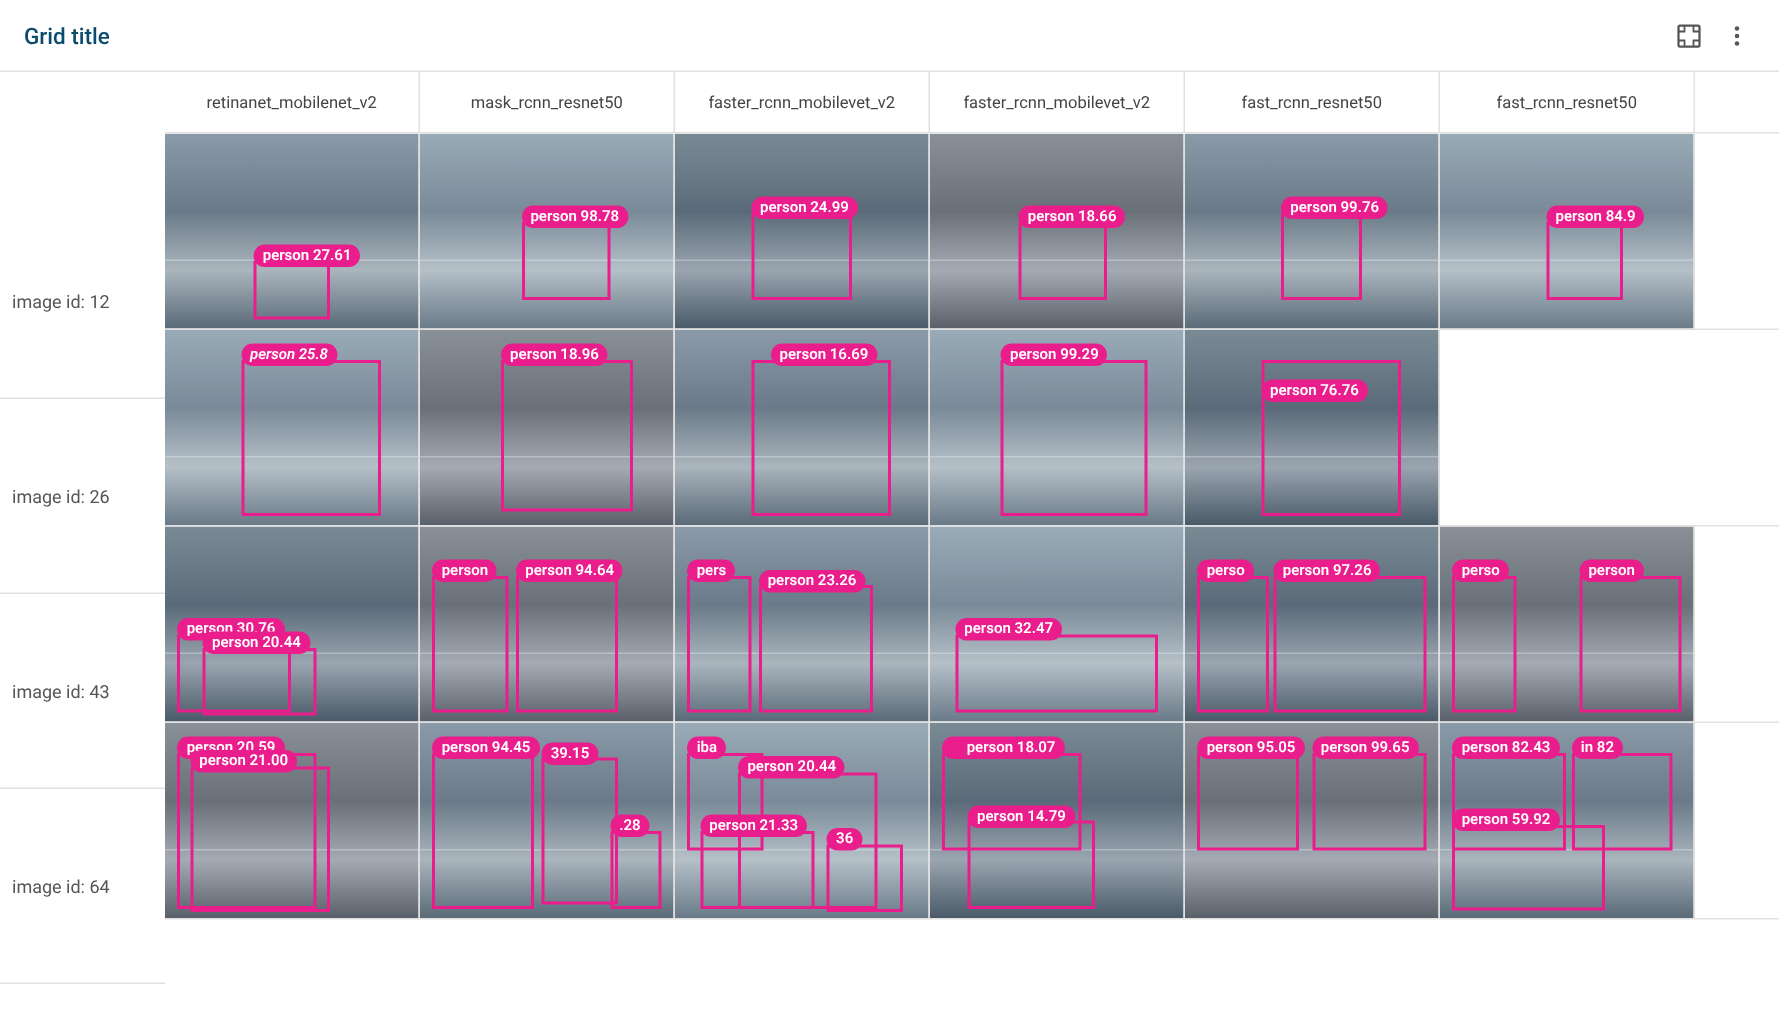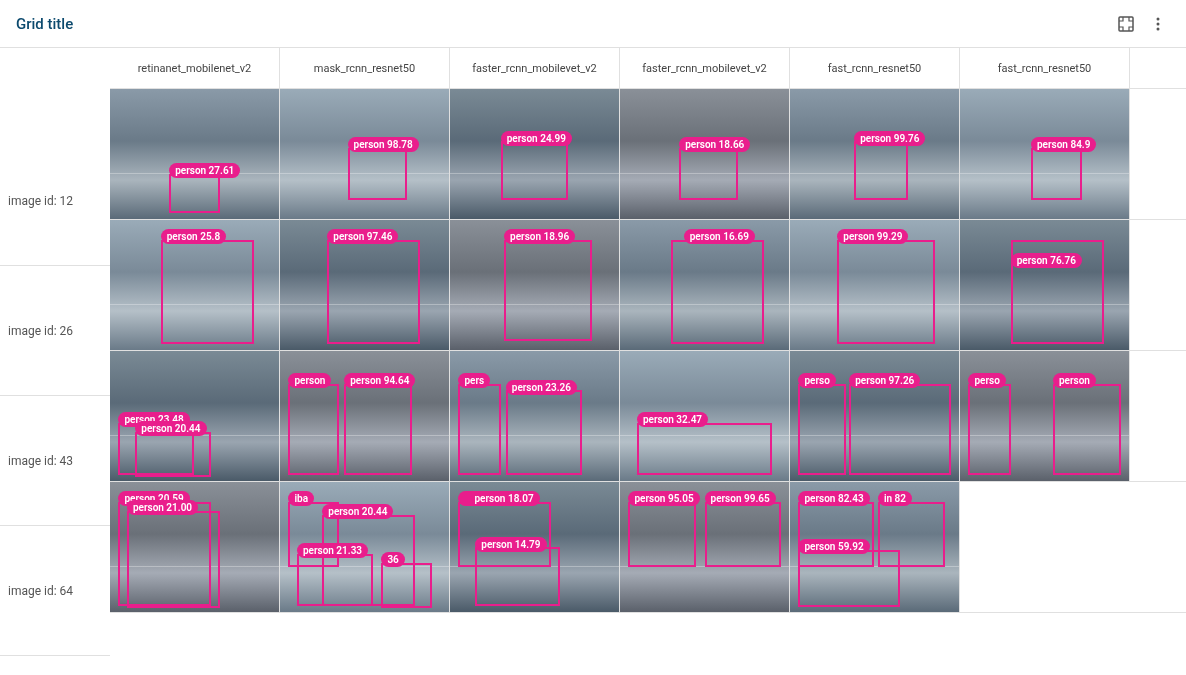--- a/index.html
+++ b/index.html
@@ -298,30 +298,21 @@
             </div>
           </div>
         </div>
         <div class="grid-row">
           <div class="grid-cell">
             <div class="cell-image" style="background: linear-gradient(rgb(154, 171, 184) 0%, rgb(122, 138, 152) 40%, rgb(181, 192, 200) 70%, rgb(106, 122, 136) 100%);">
               <svg width="100%" height="100%" style="position: absolute; top: 0px; left: 0px; opacity: 0.3;">
                 <line x1="0" y1="65%" x2="100%" y2="65%" stroke="#fff" stroke-width="1"></line>
               </svg>
               <div class="det-box" style="top: 15%; left: 30%; width: 55%; height: 80%;"></div>
-              <div class="det-label" style="top: 7%; left: 30%;">person 25.8</div>
-            </div>
-          </div>
-          <div class="grid-cell">
-            <div class="cell-image" style="background: linear-gradient(rgb(122, 138, 149) 0%, rgb(90, 106, 120) 40%, rgb(154, 165, 176) 70%, rgb(74, 90, 104) 100%);">
-              <svg width="100%" height="100%" style="position: absolute; top: 0px; left: 0px; opacity: 0.3;">
-                <line x1="0" y1="65%" x2="100%" y2="65%" stroke="#fff" stroke-width="1"></line>
-              </svg>
-              <div class="det-box" style="top: 15%; left: 28%; width: 55%; height: 80%;"></div>
-              <div class="det-label" style="top: 7%; left: 28%;">person 97.46</div>
+              <div class="det-label" style="top: 7%; left: 30%; font-style: italic;">person 25.8</div>
             </div>
           </div>
           <div class="grid-cell">
             <div class="cell-image" style="background: linear-gradient(rgb(138, 144, 152) 0%, rgb(106, 112, 120) 40%, rgb(165, 171, 181) 70%, rgb(90, 96, 106) 100%);">
               <svg width="100%" height="100%" style="position: absolute; top: 0px; left: 0px; opacity: 0.3;">
                 <line x1="0" y1="65%" x2="100%" y2="65%" stroke="#fff" stroke-width="1"></line>
               </svg>
               <div class="det-box" style="top: 15%; left: 32%; width: 52%; height: 78%;"></div>
               <div class="det-label" style="top: 7%; left: 32%;">person 18.96</div>
             </div>
@@ -354,21 +345,21 @@
             </div>
           </div>
         </div>
         <div class="grid-row">
           <div class="grid-cell">
             <div class="cell-image" style="background: linear-gradient(rgb(122, 138, 149) 0%, rgb(90, 106, 120) 40%, rgb(154, 165, 176) 70%, rgb(74, 90, 104) 100%);">
               <svg width="100%" height="100%" style="position: absolute; top: 0px; left: 0px; opacity: 0.3;">
                 <line x1="0" y1="65%" x2="100%" y2="65%" stroke="#fff" stroke-width="1"></line>
               </svg>
               <div class="det-box" style="top: 55%; left: 5%; width: 45%; height: 40%;"></div>
-              <div class="det-label" style="top: 47%; left: 5%;">person 23.48</div>
+              <div class="det-label" style="top: 47%; left: 5%;">person 30.76</div>
               <div class="det-box" style="top: 62%; left: 15%; width: 45%; height: 35%;"></div>
               <div class="det-label" style="top: 54%; left: 15%;">person 20.44</div>
             </div>
           </div>
           <div class="grid-cell">
             <div class="cell-image" style="background: linear-gradient(rgb(138, 144, 152) 0%, rgb(106, 112, 120) 40%, rgb(165, 171, 181) 70%, rgb(90, 96, 106) 100%);">
               <svg width="100%" height="100%" style="position: absolute; top: 0px; left: 0px; opacity: 0.3;">
                 <line x1="0" y1="65%" x2="100%" y2="65%" stroke="#fff" stroke-width="1"></line>
               </svg>
               <div class="det-box" style="top: 25%; left: 5%; width: 30%; height: 70%;"></div>
@@ -423,20 +414,33 @@
         <div class="grid-row">
           <div class="grid-cell">
             <div class="cell-image" style="background: linear-gradient(rgb(138, 144, 152) 0%, rgb(106, 112, 120) 40%, rgb(165, 171, 181) 70%, rgb(90, 96, 106) 100%);">
               <svg width="100%" height="100%" style="position: absolute; top: 0px; left: 0px; opacity: 0.3;">
                 <line x1="0" y1="65%" x2="100%" y2="65%" stroke="#fff" stroke-width="1"></line>
               </svg>
               <div class="det-box" style="top: 15%; left: 5%; width: 55%; height: 80%;"></div>
               <div class="det-label" style="top: 7%; left: 5%;">person 20.59</div>
               <div class="det-box" style="top: 22%; left: 10%; width: 55%; height: 75%;"></div>
               <div class="det-label" style="top: 14%; left: 10%;">person 21.00</div>
+            </div>
+          </div>
+          <div class="grid-cell">
+            <div class="cell-image" style="background: linear-gradient(rgb(138, 154, 168) 0%, rgb(106, 122, 136) 40%, rgb(170, 181, 189) 70%, rgb(90, 106, 120) 100%);">
+              <svg width="100%" height="100%" style="position: absolute; top: 0px; left: 0px; opacity: 0.3;">
+                <line x1="0" y1="65%" x2="100%" y2="65%" stroke="#fff" stroke-width="1"></line>
+              </svg>
+              <div class="det-box" style="top: 15%; left: 5%; width: 40%; height: 80%;"></div>
+              <div class="det-label" style="top: 7%; left: 5%;">person 94.45</div>
+              <div class="det-box" style="top: 18%; left: 48%; width: 30%; height: 75%;"></div>
+              <div class="det-label" style="top: 10%; left: 48%;">39.15</div>
+              <div class="det-box" style="top: 55%; left: 75%; width: 20%; height: 40%;"></div>
+              <div class="det-label" style="top: 47%; left: 75%;">.28</div>
             </div>
           </div>
           <div class="grid-cell">
             <div class="cell-image" style="background: linear-gradient(rgb(154, 171, 184) 0%, rgb(122, 138, 152) 40%, rgb(181, 192, 200) 70%, rgb(106, 122, 136) 100%);">
               <svg width="100%" height="100%" style="position: absolute; top: 0px; left: 0px; opacity: 0.3;">
                 <line x1="0" y1="65%" x2="100%" y2="65%" stroke="#fff" stroke-width="1"></line>
               </svg>
               <div class="det-box" style="top: 15%; left: 5%; width: 30%; height: 50%;"></div>
               <div class="det-label" style="top: 7%; left: 5%;">iba</div>
               <div class="det-box" style="top: 25%; left: 25%; width: 55%; height: 70%;"></div>

